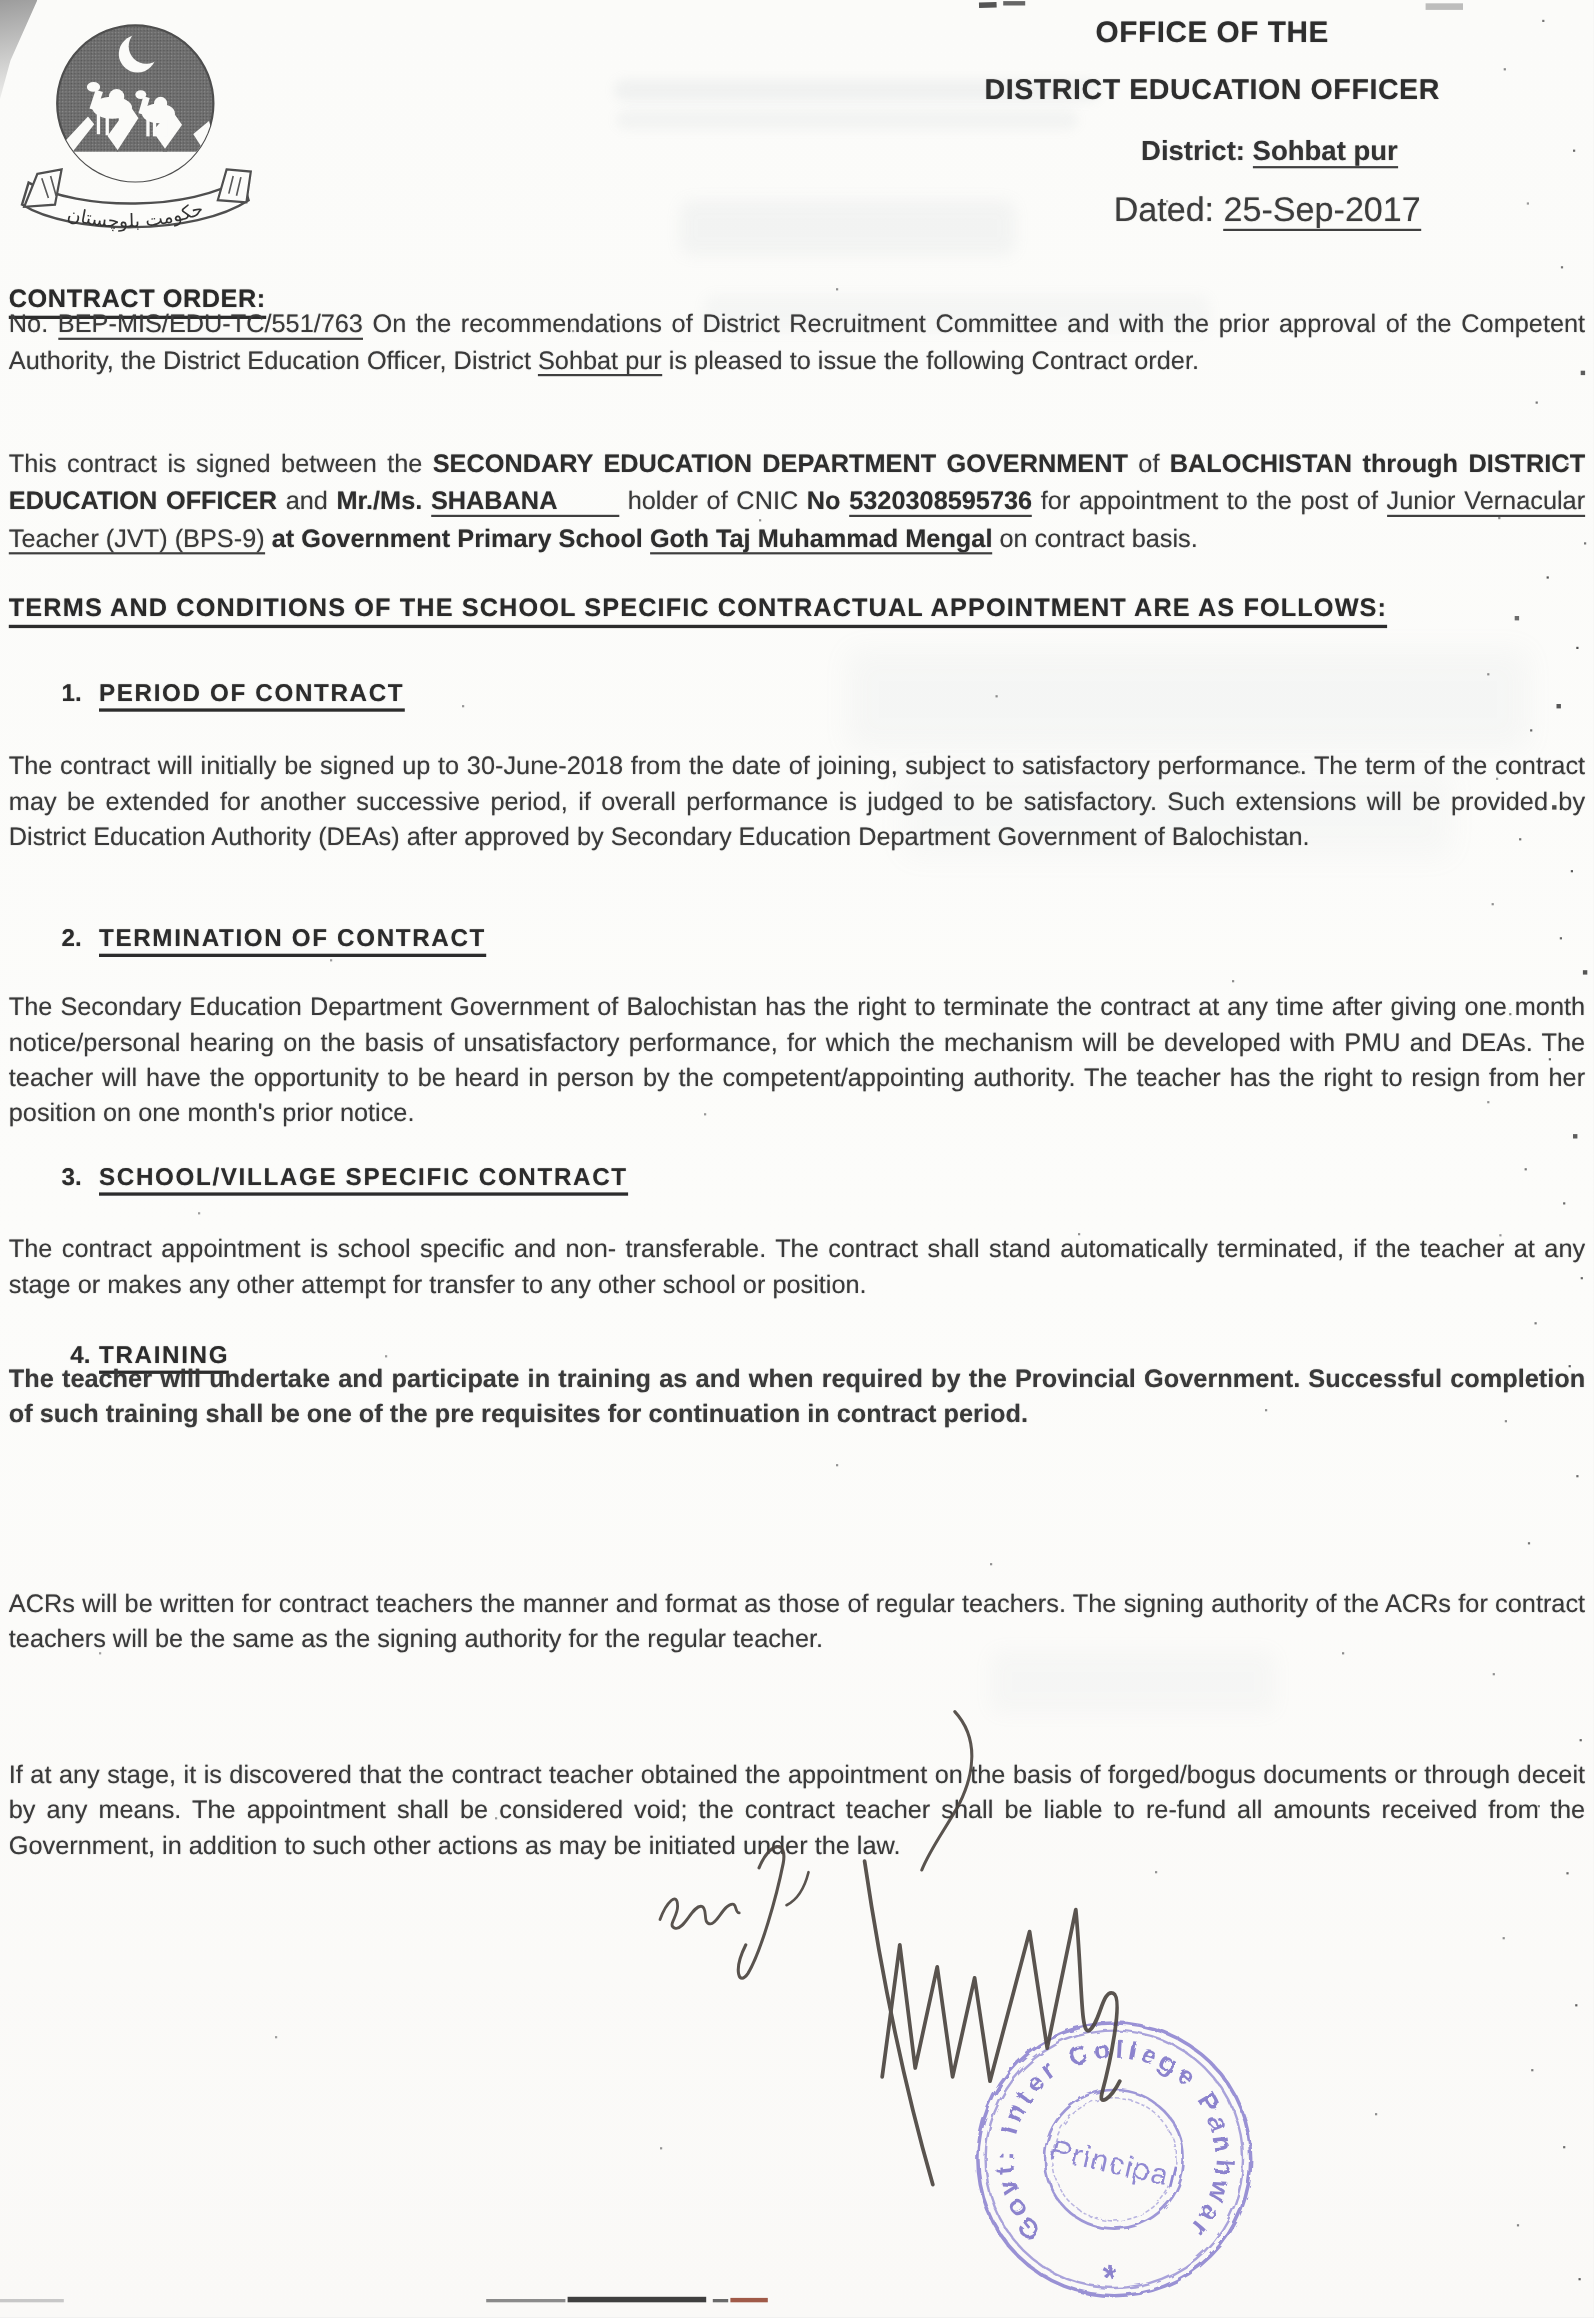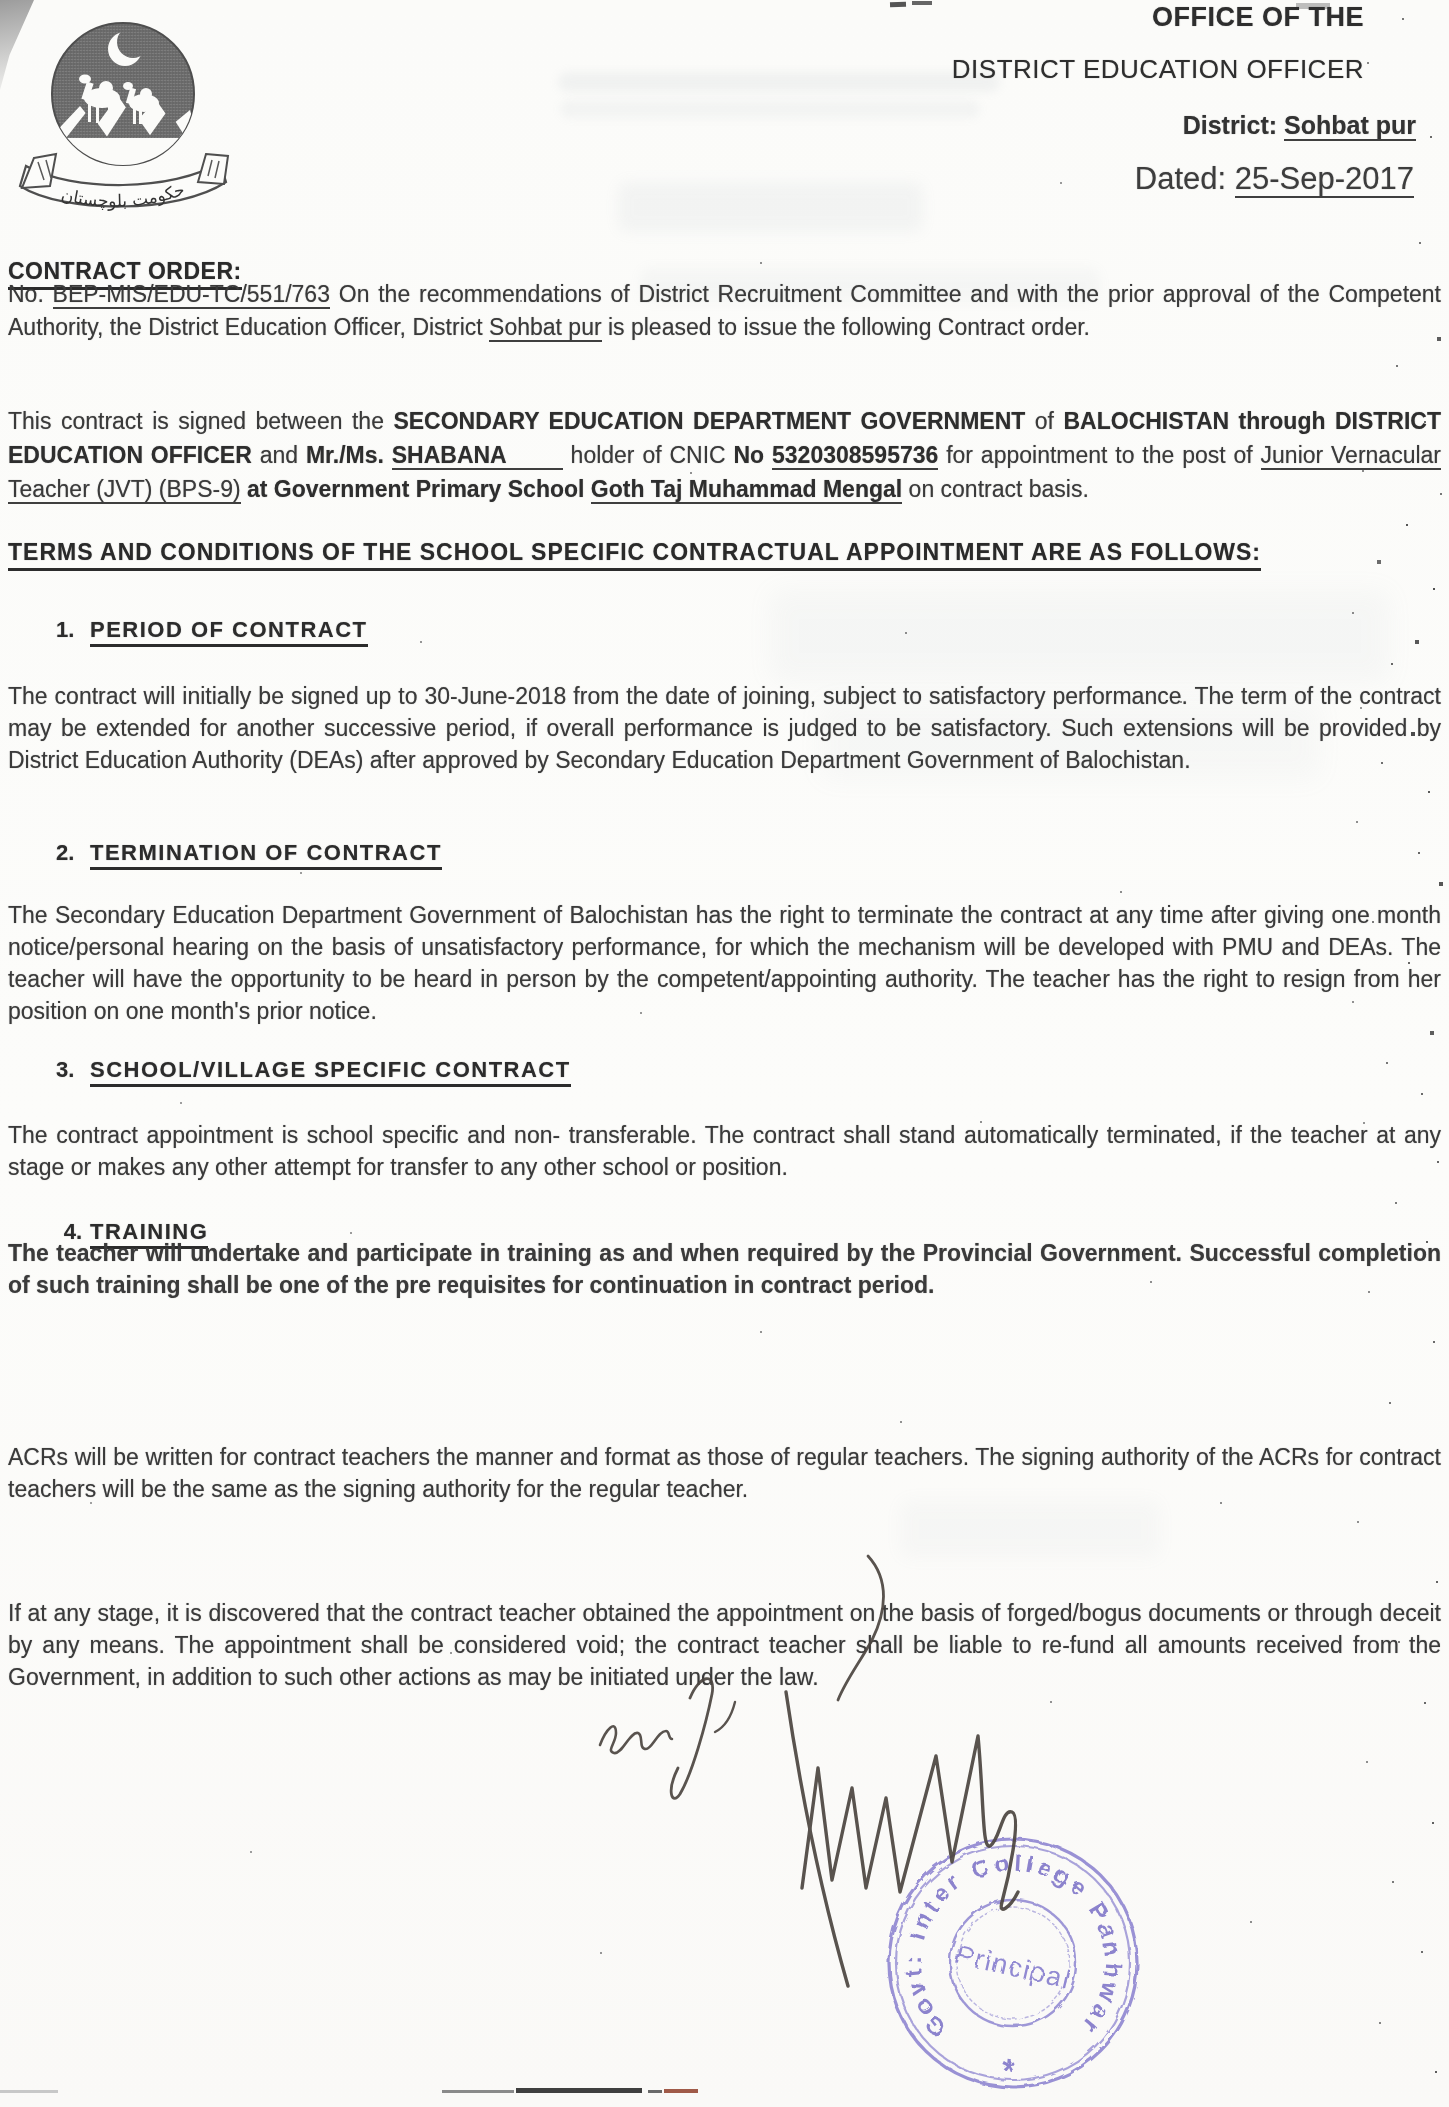--- a/index.html
+++ b/index.html
@@ -2,23 +2,23 @@
 <html><head>
 <meta charset="utf-8">
 <style>
   html,body{margin:0;padding:0;background:#e8e8e8;}
   .page{position:relative;width:1449px;height:2107px;overflow:hidden;
         background:linear-gradient(180deg,#fbfbf9 0%,#fcfcfa 55%,#faf9f7 100%);
         font-family:"Liberation Sans", sans-serif;color:#3a3a3a;}
   .doc-text{text-shadow:0 0 1px rgba(55,55,55,.5);}
   .abs{position:absolute;}
   
-  .hdr{left:840px;top:2px;width:524px;text-align:right;}
+  .hdr{left:840px;top:14px;width:524px;text-align:center;}
   .hdr .l1{font-size:27px;font-weight:bold;color:#2e2e2e;letter-spacing:.5px;}
-  .hdr .l2{font-size:26px;font-weight:normal;color:#2e2e2e;margin-top:21px;letter-spacing:.5px;}
+  .hdr .l2{font-size:26px;font-weight:bold;color:#2e2e2e;margin-top:21px;letter-spacing:.5px;}
   .hdr .l3{font-size:25px;font-weight:bold;color:#333;margin-top:26px;transform:translateX(52px);}
   .hdr .l4{font-size:31px;font-weight:normal;color:#3d3d3d;margin-top:21px;transform:translateX(50px);}
   .u{border-bottom:2.5px solid #3f3f3f;}
   .ext{padding-right:56px;}
   .b{font-weight:bold;color:#2e2e2e;}
   .head-u{display:inline-block;border-bottom:3px solid #2c2c2c;padding-bottom:2px;}
   .h-main{font-size:23px;font-weight:bold;color:#2a2a2a;letter-spacing:.5px;}
   .para{left:8px;width:1433px;font-size:23px;line-height:32px;text-align:justify;}
   .para1{line-height:33px;}
   .para2{line-height:34px;}

